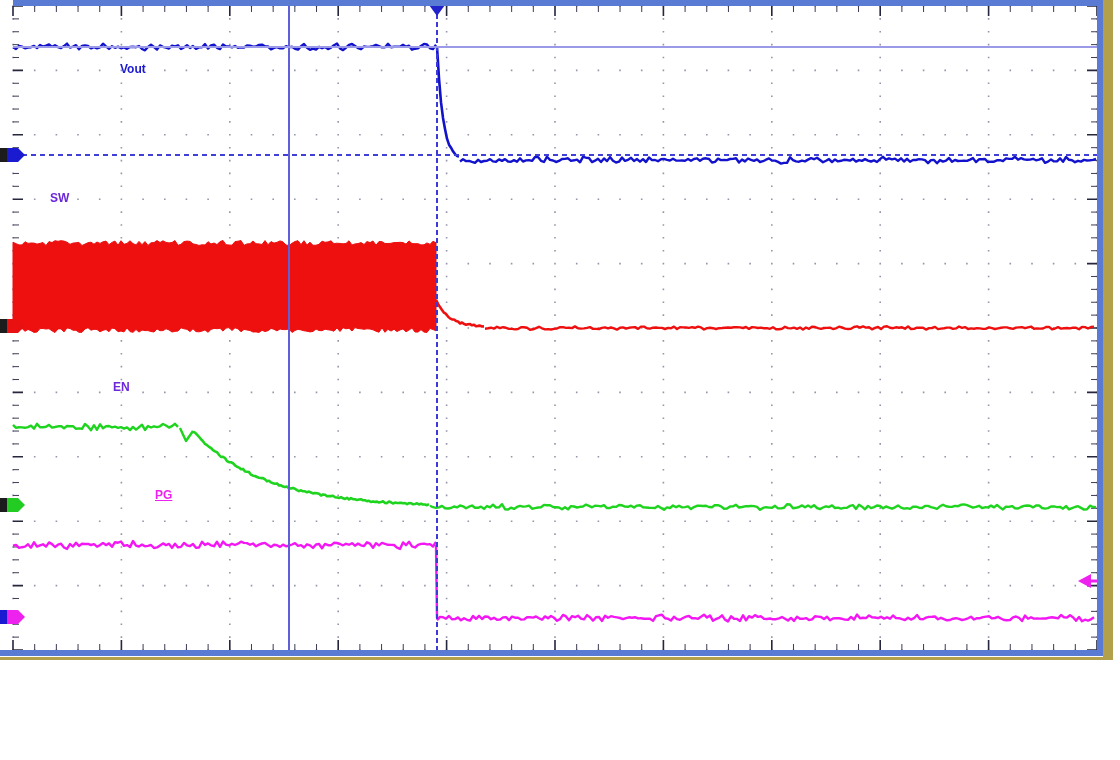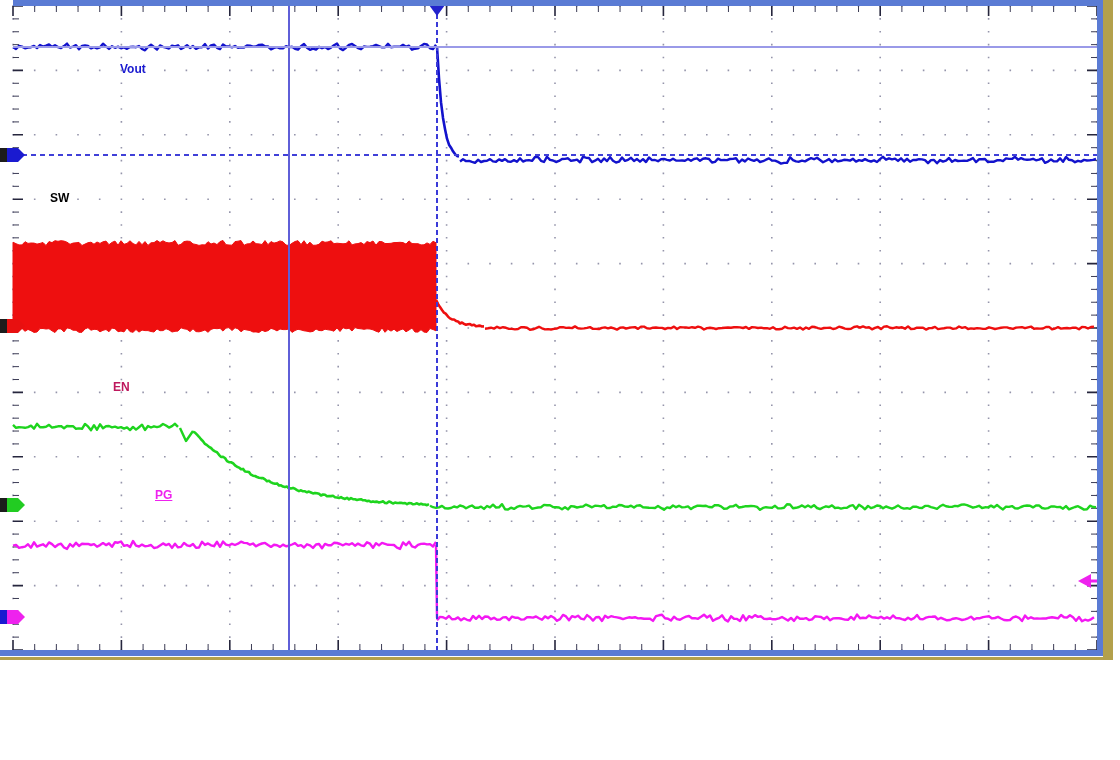--- a/index.html
+++ b/index.html
@@ -63,22 +63,22 @@
         <polygon points="7,319 18,319 25,326 18,333 7,333" fill="#e81010"></polygon>
         <polygon points="0,498 9,498 16,505 9,512 0,512" fill="#1c1c1c"></polygon>
         <polygon points="7,498 18,498 25,505 18,512 7,512" fill="#22cc22"></polygon>
         <polygon points="0,610 10,610 17,617 10,624 0,624" fill="#1a1ad0"></polygon>
         <polygon points="7,610 18,610 25,617 18,624 7,624" fill="#ee22ee"></polygon>
         <polygon points="1078,581 1091,574 1091,588" fill="#ee22ee"></polygon>
         <rect x="1091" y="579.5" width="12" height="3" fill="#ee22ee"></rect>
       </svg>
     <div id="wave-labels">
         <div class="wave-label" style="left: 120px; top: 62px; color: rgb(26, 26, 208);">Vout</div>
-        <div class="wave-label" style="left: 50px; top: 191px; color: #000000;">SW</div>
-        <div class="wave-label" style="left: 113px; top: 380px; color: #be185d;">EN</div>
+        <div class="wave-label" style="left: 50px; top: 191px; color: #6d28d9;">SW</div>
+        <div class="wave-label" style="left: 113px; top: 380px; color: #6d28d9;">EN</div>
         <div class="wave-label" style="left: 155px; top: 488px; color: rgb(238, 34, 238); text-decoration: underline;">PG</div>
       </div>
 
     <div class="border-top"></div>
     <div class="border-bottom"></div>
     <div class="border-right"></div>
   </div>
 
   <div class="tan-right"></div>
   <div class="tan-bottom"></div>

